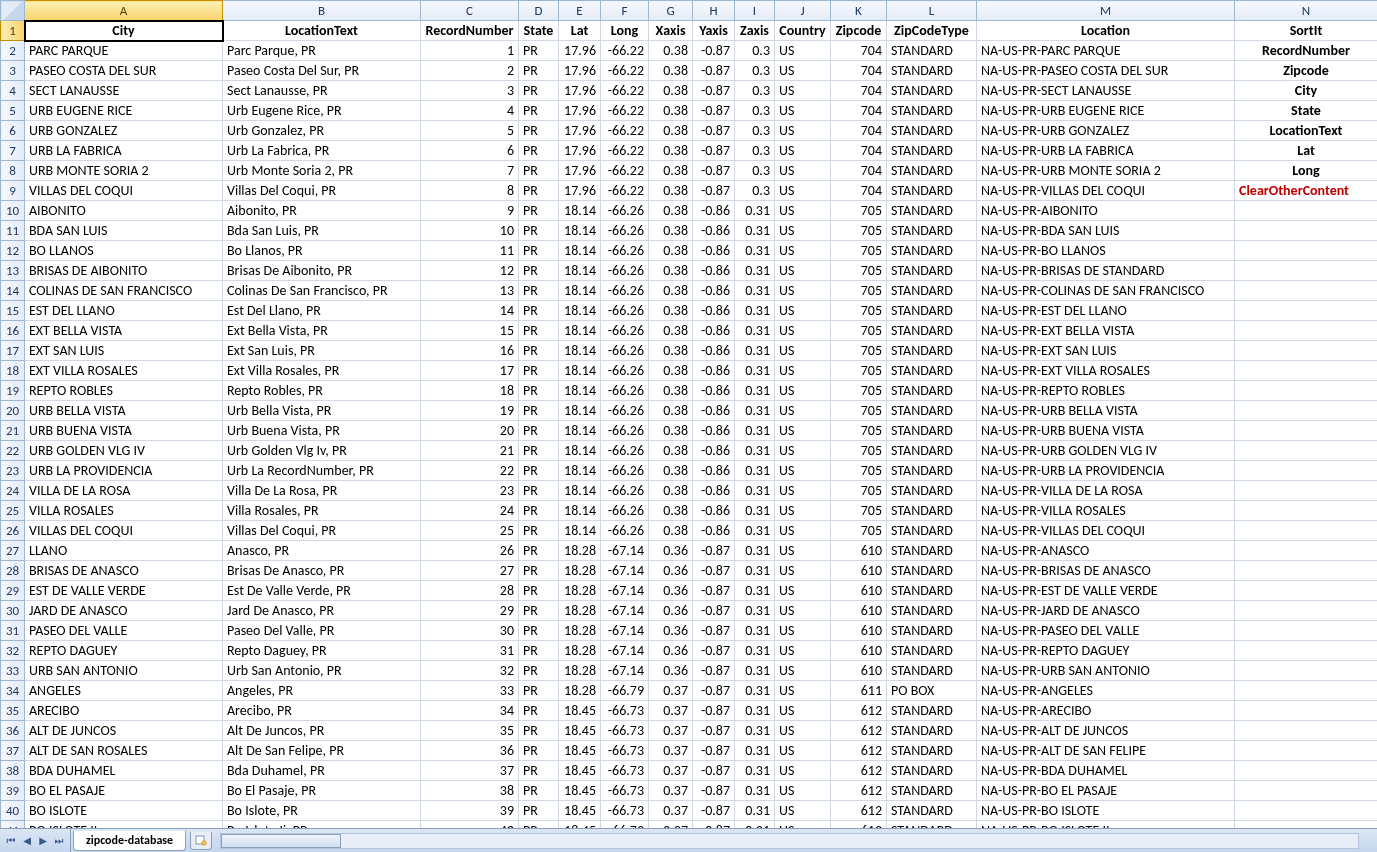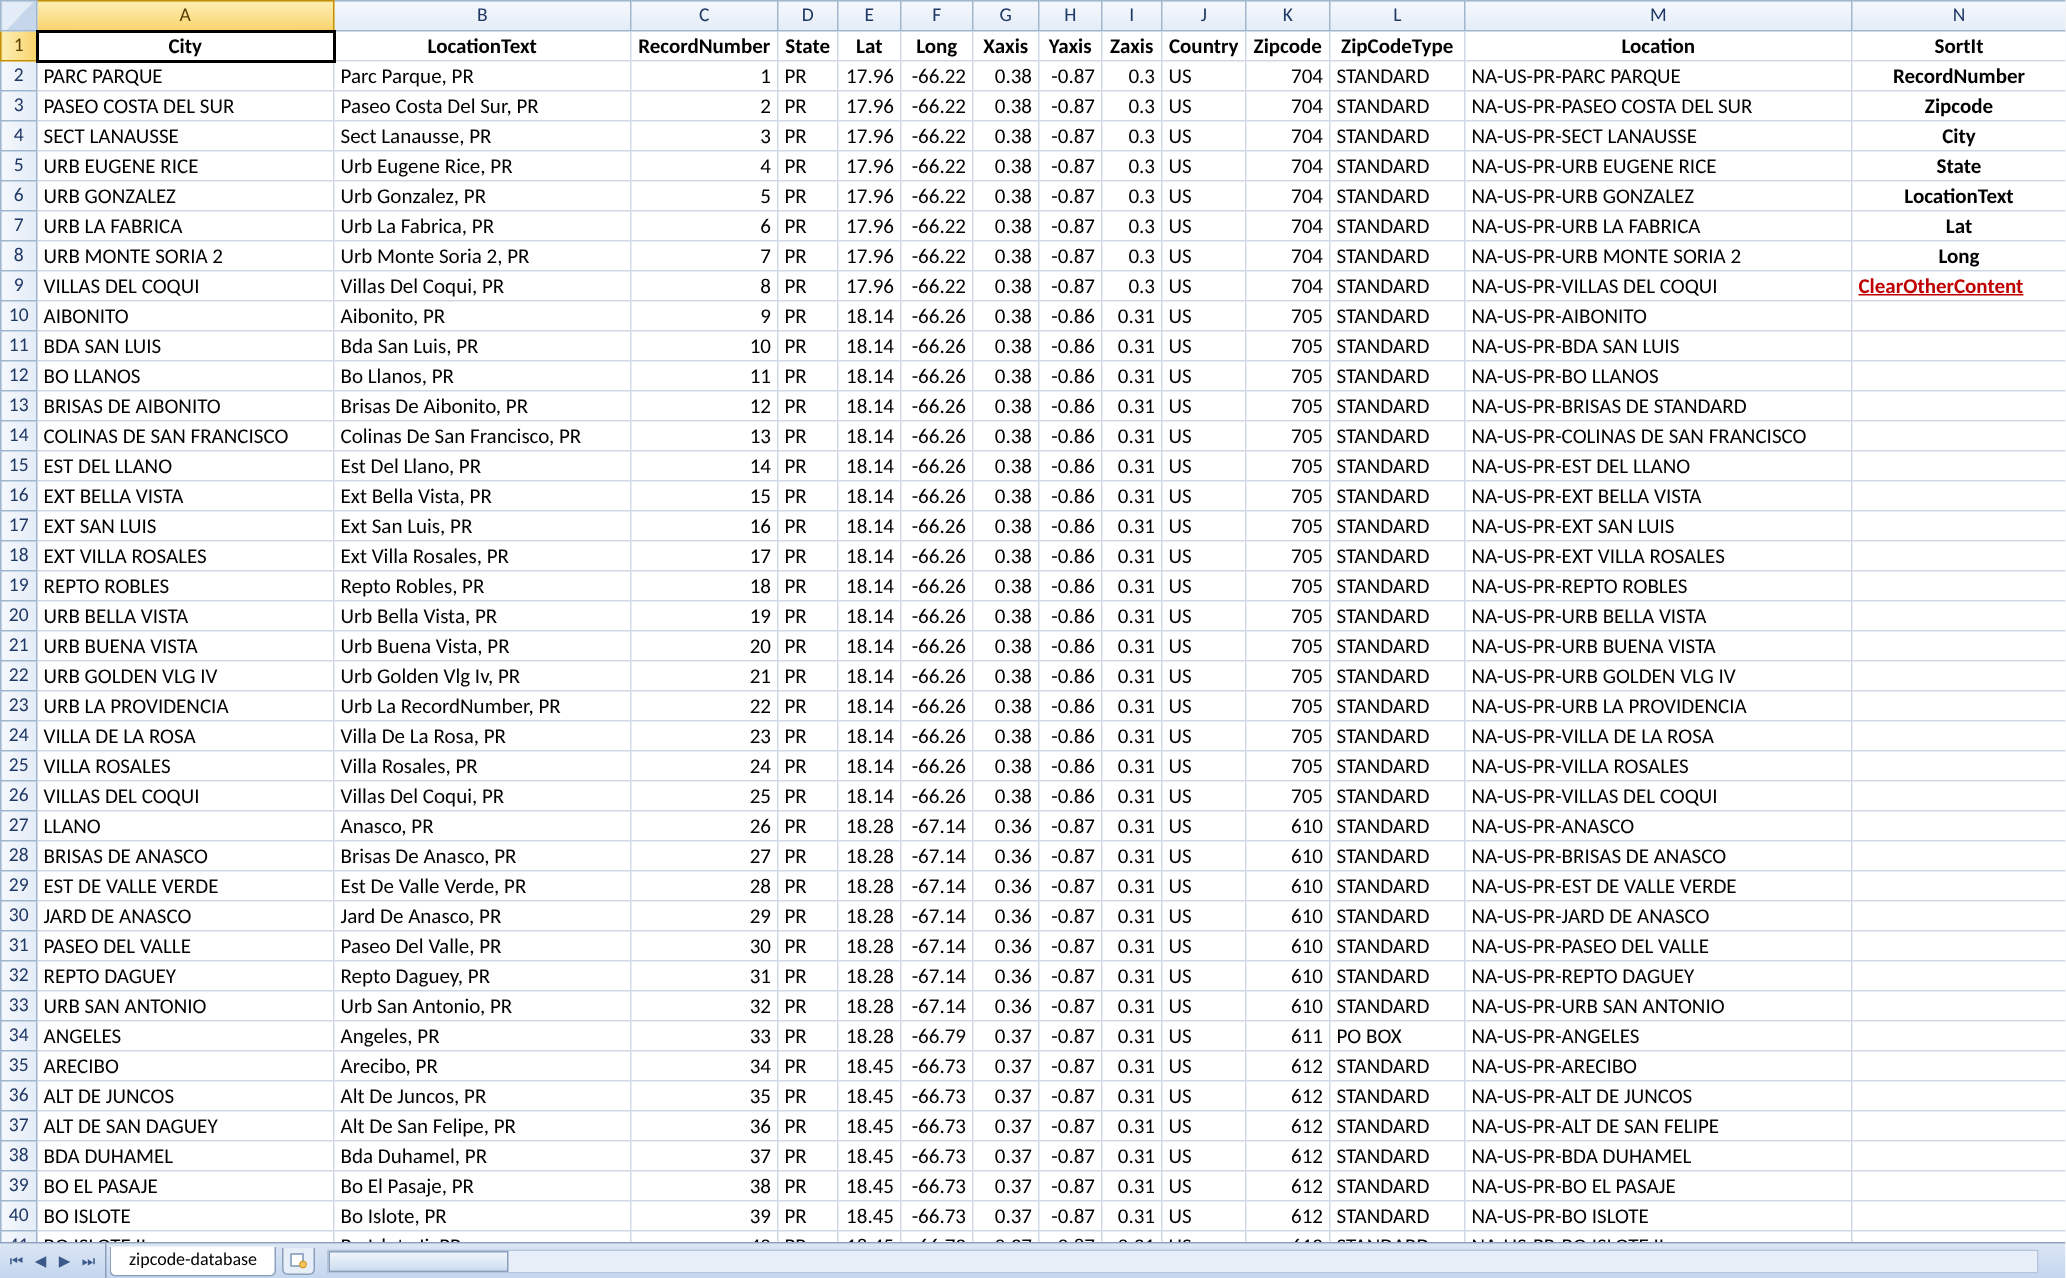--- a/index.html
+++ b/index.html
@@ -63,21 +63,21 @@
     border: 1px solid #d0d7e5;
     padding: 1px 4px;
     height: 20px;
     white-space: nowrap;
     overflow: hidden;
     font-size: 14px;
     color: #000;
   }
   td.cell.num { text-align: right; }
   td.cell.bold { font-weight: bold; text-align: center; }
-  td.cell.redbold { font-weight: bold; color: #c00000; text-decoration: underline; }
+  td.cell.redbold { font-weight: bold; color: #c00000; }
   td.cell.active {
     outline: 2px solid #000;
     outline-offset: -1px;
     position: relative;
   }
   
   col.c-rowhdr { width: 24px; }
   col.c-A { width: 198px; }
   col.c-B { width: 198px; }
   col.c-C { width: 98px; }
@@ -122,21 +122,21 @@
     font-size: 10px;
   }
   .sheet-tab {
     background: #fff;
     border: 1px solid #8ba0bc;
     border-top: none;
     border-radius: 0 0 4px 4px;
     padding: 2px 12px;
     margin-left: 2px;
     color: #000;
-    font-weight: normal;
+    font-weight: bold;
     height: 20px;
     display: flex;
     align-items: center;
   }
   .new-sheet-tab {
     width: 22px;
     height: 18px;
     margin-left: 4px;
     background: #e8eef8;
     border: 1px solid #8ba0bc;
@@ -813,21 +813,21 @@
           <td class="cell num">-0.87</td>
           <td class="cell num">0.31</td>
           <td class="cell">US</td>
           <td class="cell num">612</td>
           <td class="cell">STANDARD</td>
           <td class="cell">NA-US-PR-ALT DE JUNCOS</td>
           <td class="cell"></td>
         </tr>
         <tr>
           <td class="rowhdr">37</td>
-          <td class="cell">ALT DE SAN DAGUEY</td>
+          <td class="cell">ALT DE SAN ROSALES</td>
           <td class="cell">Alt De San Felipe, PR</td>
           <td class="cell num">36</td>
           <td class="cell">PR</td>
           <td class="cell num">18.45</td>
           <td class="cell num">-66.73</td>
           <td class="cell num">0.37</td>
           <td class="cell num">-0.87</td>
           <td class="cell num">0.31</td>
           <td class="cell">US</td>
           <td class="cell num">612</td>

